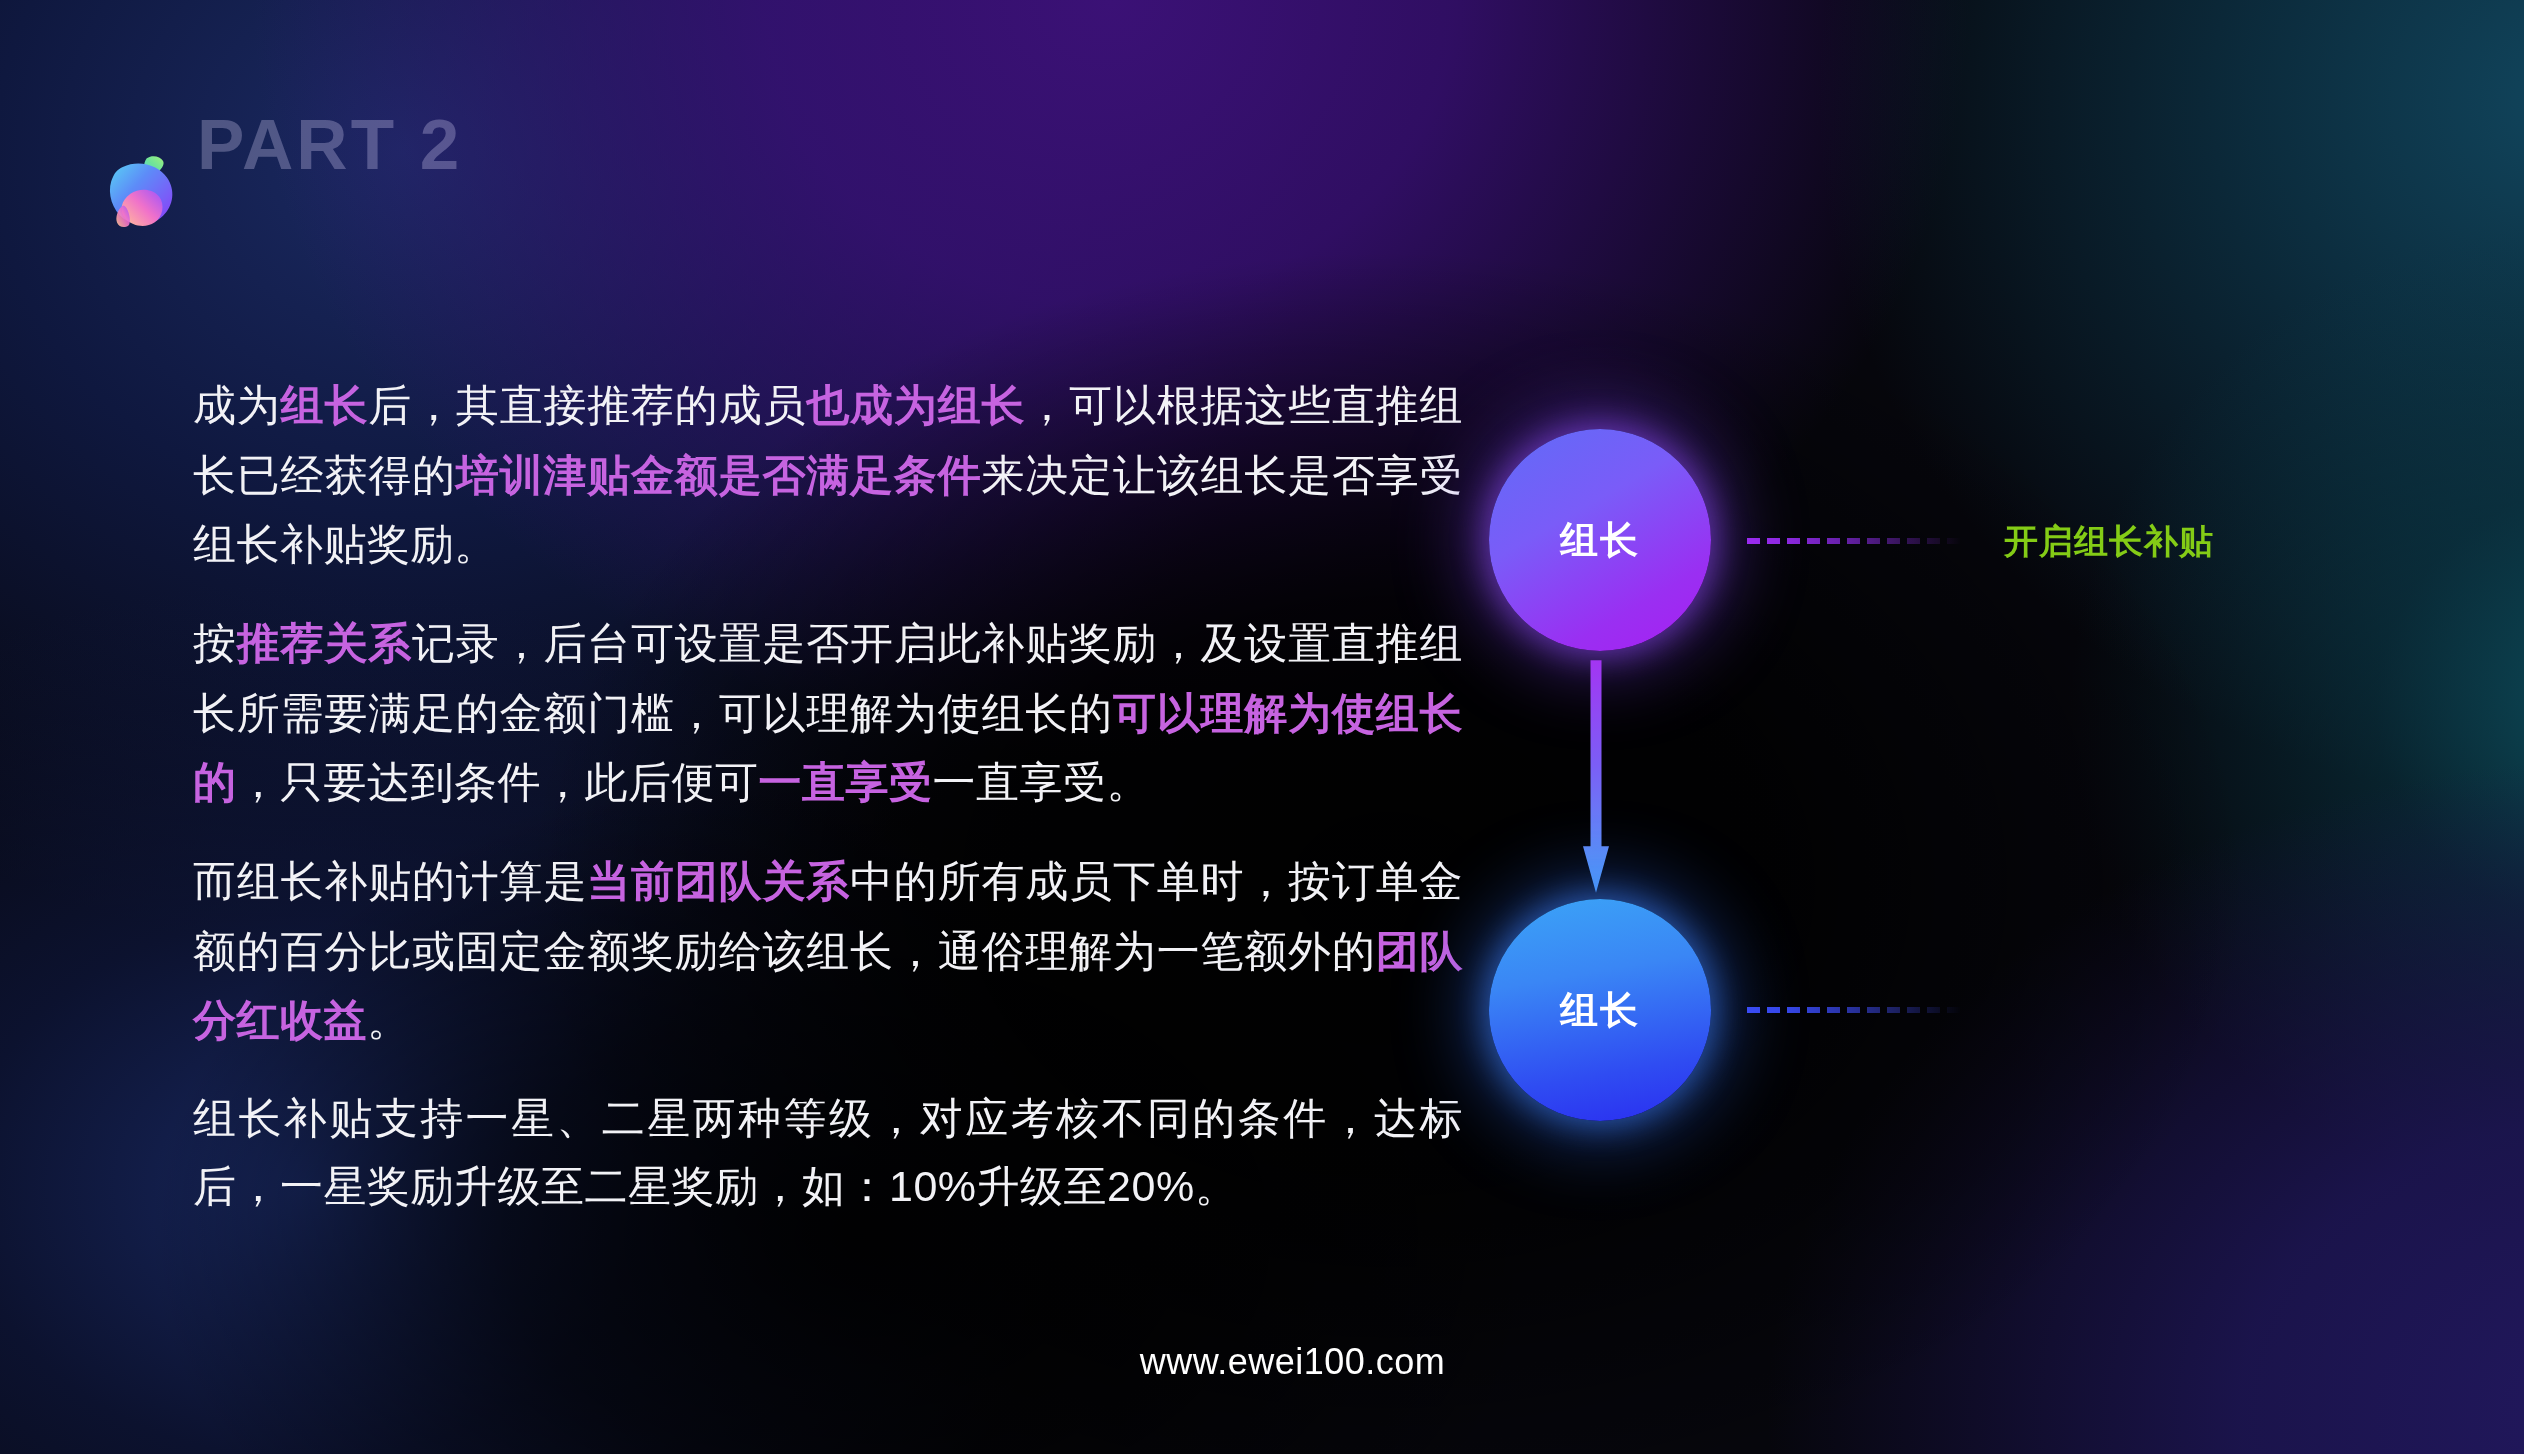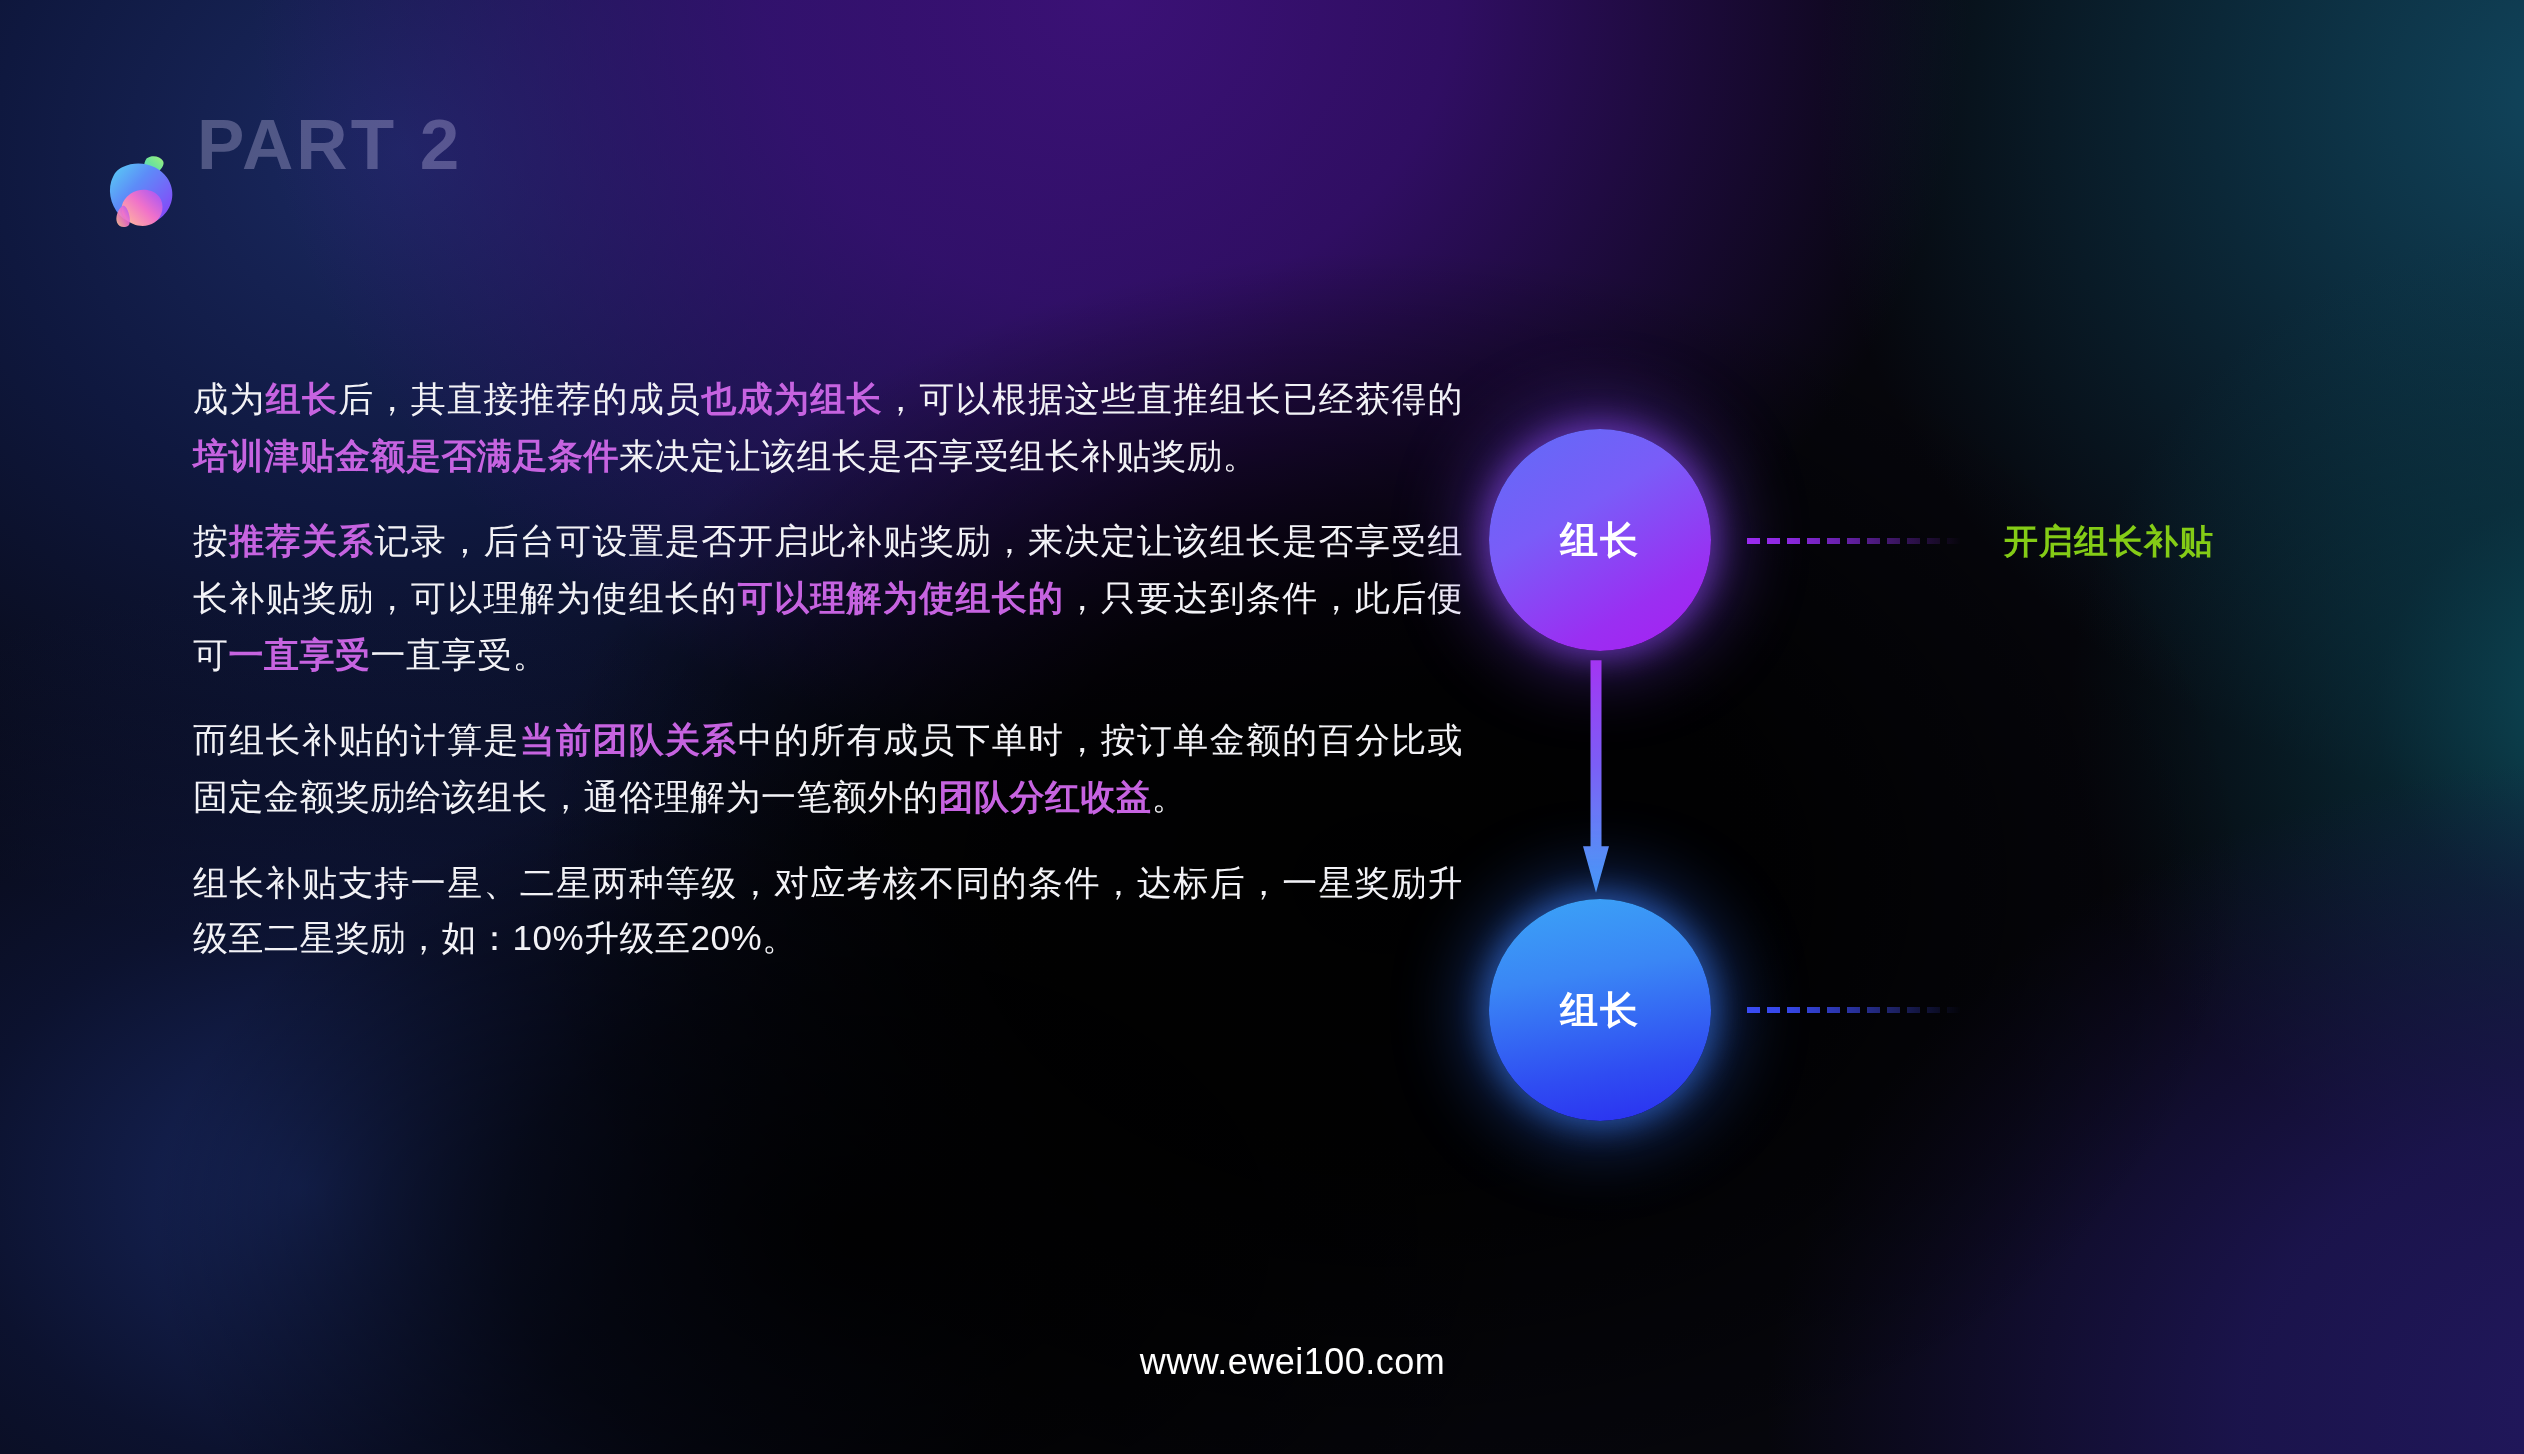--- a/index.html
+++ b/index.html
@@ -117,21 +117,21 @@
   }
 
   
   .body-col {
     position: absolute;
     left: 193px;
     top: 371px;
     width: 1270px;
   }
   .para {
-    font-size: 35px;
+    font-size: 43px;
     line-height: 1.62;
     color: #f2f2f6;
     letter-spacing: 0.5px;
     margin: 0 0 29px 0;
     text-align: justify;
     text-justify: inter-ideograph;
   }
   .para.tight { line-height: 1.58; margin-bottom: 27px; }
   .para:last-child { margin-bottom: 0; margin-top: 24px; }
   .hl {
@@ -271,21 +271,21 @@
         <path d="M78 112 C98 98 126 102 138 118 C150 134 146 160 128 172 C110 184 82 180 68 164 C54 148 58 126 78 112 Z" fill="url(#gPink)" opacity="0.97"></path>
 
         <path d="M60 138 C52 146 46 160 50 172 C54 182 66 184 74 178 C80 172 76 152 70 142 C66 136 63 135 60 138 Z" fill="url(#gPink)" opacity="0.9"></path>
       </svg>
     </span>
     <div class="watermark">PART 2</div>
   </div>
 
   <div class="body-col">
     <p class="para"><span>成为</span><span class="hl">组长</span><span>后，其直接推荐的成员</span><span class="hl">也成为组长</span><span>，可以根据这些直推组长已经获得的</span><span class="hl">培训津贴金额是否满足条件</span><span>来决定让该组长是否享受组长补贴奖励。</span></p>
-    <p class="para"><span>按</span><span class="hl">推荐关系</span><span>记录，后台可设置是否开启此补贴奖励，来决定让该组长是否享受组长补贴奖励，可以理解为使组长的</span><span class="hl">可以理解为使组长的</span><span>，只要达到条件，此后便可</span><span class="hl">一直享受</span><span>一直享受。</span></p>
+    <p class="para"><span>按</span><span class="hl">推荐关系</span><span>记录，后台可设置是否开启此补贴奖励，及设置直推组长所需要满足的金额门槛，可以理解为使组长的</span><span class="hl">可以理解为使组长的</span><span>，只要达到条件，此后便可</span><span class="hl">一直享受</span><span>一直享受。</span></p>
     <p class="para"><span>而组长补贴的计算是</span><span class="hl">当前团队关系</span><span>中的所有成员下单时，按订单金额的百分比或固定金额奖励给该组长，通俗理解为一笔额外的</span><span class="hl">团队分红收益</span><span>。</span></p>
     <p class="para tight"><span>组长补贴支持一星、二星两种等级，对应考核不同的条件，达标后，一星奖励升级至二星奖励，如：10%升级至20%。</span></p>
   </div>
 
   <div class="diagram">
 
     <div class="node node-top">
       <span>组长</span>
     </div>
 

